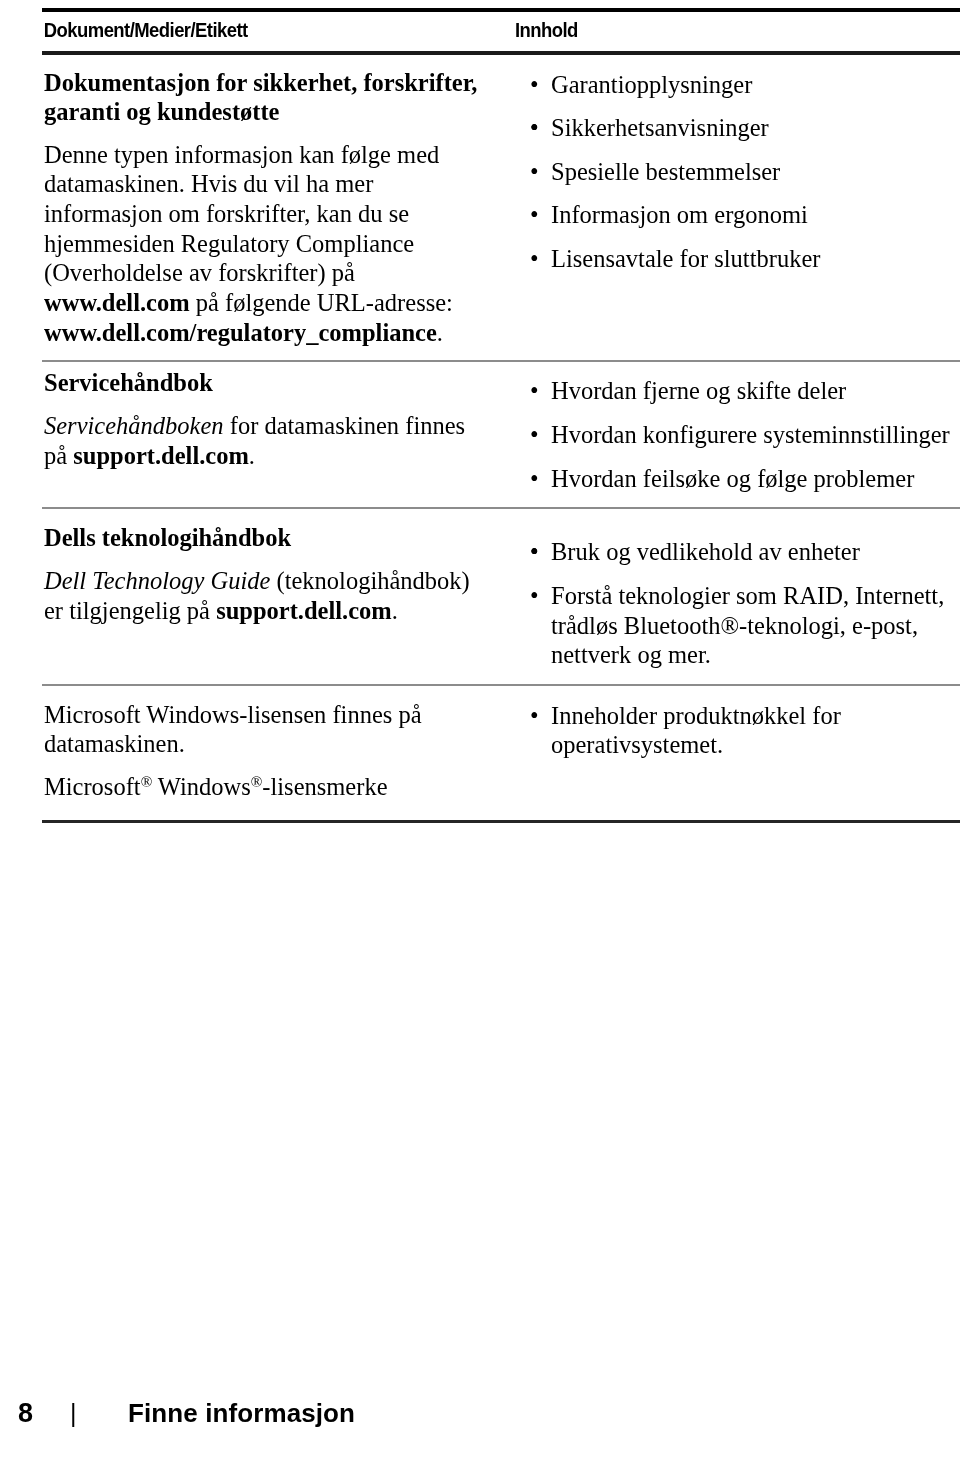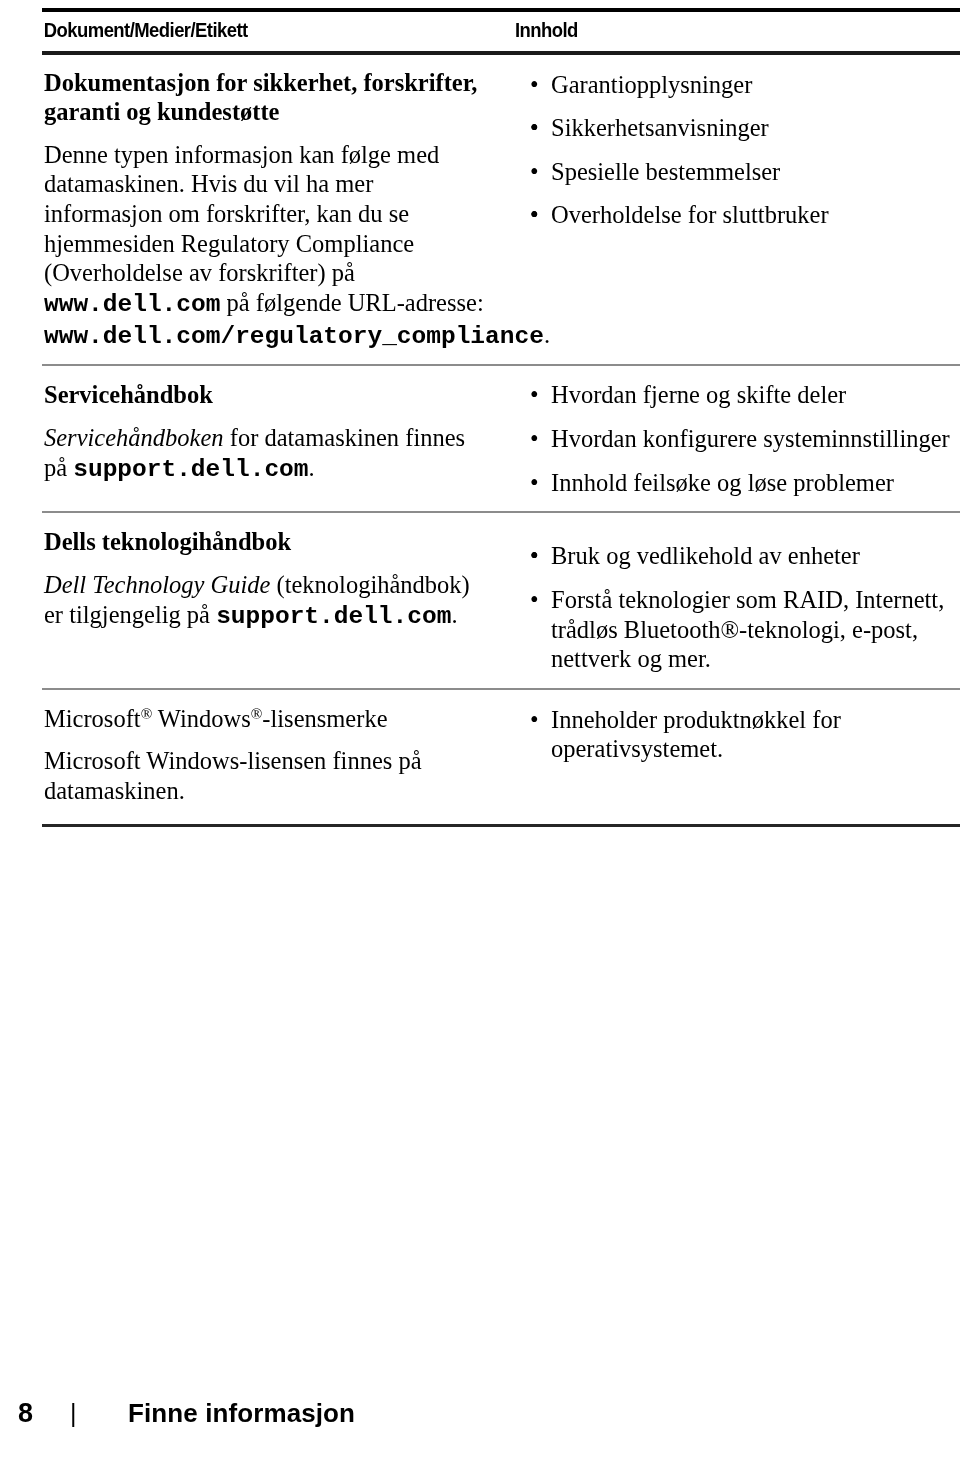--- a/index.html
+++ b/index.html
@@ -90,21 +90,21 @@
 
   .cell-left p {
     margin: 0 0 13px 0;
     font-size: 24.5px;
     line-height: 1.21;
   }
   .cell-left p:last-child { margin-bottom: 0; }
 
   .heading { font-weight: bold; }
   .ital    { font-style: italic; text-align: center; }
-  .bold    { font-weight: bold; font-family: Liberation Mono, monospace; }
+  .bold    { font-weight: bold; }
 
   .reg {
     font-size: 0.62em;
     vertical-align: 0.52em;
     letter-spacing: 0;
   }
 
   
   ul.bullets {
     list-style: none;
@@ -123,21 +123,21 @@
     position: absolute;
     left: 18px;
     top: 0;
     font-size: 24.5px;
     line-height: 1.21;
   }
 
   
   .row1 .cell-left  { padding-top: 13px;  padding-bottom: 13px; }
   .row1 .cell-right { padding-top: 15px; }
-  .row2 .cell-left  { padding-top: 14px;  padding-bottom: 14px; }
+  .row2 .cell-left  { padding-top: 6px;  padding-bottom: 14px; }
   .row2 .cell-right { padding-top: 14px; }
   .row3 .cell-left  {  padding-bottom: 16px; }
   .row3 .cell-right { padding-top: 14px; }
   .row4 .cell-left  { padding-top: 14px;  padding-bottom: 18px; }
   .row4 .cell-right { padding-top: 15px; }
 
   
   .footer {
     position: absolute;
     left: 18px;
@@ -183,38 +183,38 @@
       <div class="cell-left">
         <p class="heading">Dokumentasjon for sikkerhet, forskrifter, garanti og kundestøtte</p>
         <p><span>Denne typen informasjon kan følge med datamaskinen. Hvis du vil ha mer informasjon om forskrifter, kan du se hjemmesiden Regulatory Compliance (Overholdelse av forskrifter) på </span><span class="bold">www.dell.com</span><span> på følgende URL-adresse: </span><span class="bold">www.dell.com/regulatory_compliance</span><span>.</span></p>
       </div>
       <div class="cell-right">
         <ul class="bullets">
           <li><span class="dot">•</span><span>Garantiopplysninger</span></li>
           <li><span class="dot">•</span></li>
           <li><span class="dot">•</span><span>Sikkerhetsanvisninger</span></li>
           <li><span class="dot">•</span><span>Spesielle bestemmelser</span></li>
-          <li><span class="dot">•</span></li>
-          <li><span class="dot">•</span><span>Overholdelse for sluttbruker</span></li>
+          <li><span class="dot">•</span><span>Informasjon om ergonomi</span></li>
+          <li><span class="dot">•</span><span>Lisensavtale for sluttbruker</span></li>
         </ul>
       </div>
     </div>
 
     <div class="rule-thin"></div>
 
     <div class="trow row2">
       <div class="cell-left">
         <p class="heading">Servicehåndbok</p>
         <p><span class="ital">Servicehåndboken</span><span> for datamaskinen finnes på </span><span class="bold">support.dell.com</span><span>.</span></p>
       </div>
       <div class="cell-right">
         <ul class="bullets">
           <li><span class="dot">•</span><span>Hvordan fjerne og skifte deler</span></li>
           <li><span class="dot">•</span><span>Hvordan konfigurere systeminnstillinger</span></li>
-          <li><span class="dot">•</span><span>Innhold feilsøke og løse problemer</span></li>
+          <li><span class="dot">•</span><span>Hvordan feilsøke og følge problemer</span></li>
         </ul>
       </div>
     </div>
 
     <div class="rule-thin"></div>
 
     <div class="trow row3">
       <div class="cell-left">
         <p class="heading">Dells teknologihåndbok</p>
         <p><span class="ital">Dell Technology Guide</span><span> (teknologihåndbok) er tilgjengelig på </span><span class="bold">support.dell.com</span><span>.</span></p>
@@ -225,22 +225,22 @@
           <li><span class="dot">•</span><span>Bruk og vedlikehold av enheter</span></li>
           <li><span class="dot">•</span><span>Forstå teknologier som RAID, Internett, trådløs Bluetooth®-teknologi, e-post, nettverk og mer.</span></li>
         </ul>
       </div>
     </div>
 
     <div class="rule-thin"></div>
 
     <div class="trow row4">
       <div class="cell-left">
+        <p>Microsoft Windows-lisensen finnes på datamaskinen.</p>
         <p><span>Microsoft</span><span class="reg">®</span><span> Windows</span><span class="reg">®</span><span>-lisensmerke</span></p>
-        <p>Microsoft Windows-lisensen finnes på datamaskinen.</p>
       </div>
       <div class="cell-right">
         <ul class="bullets">
           <li><span class="dot">•</span><span>Inneholder produktnøkkel for operativsystemet.</span></li>
         </ul>
       </div>
     </div>
 
     <div class="rule-end"></div>
 

